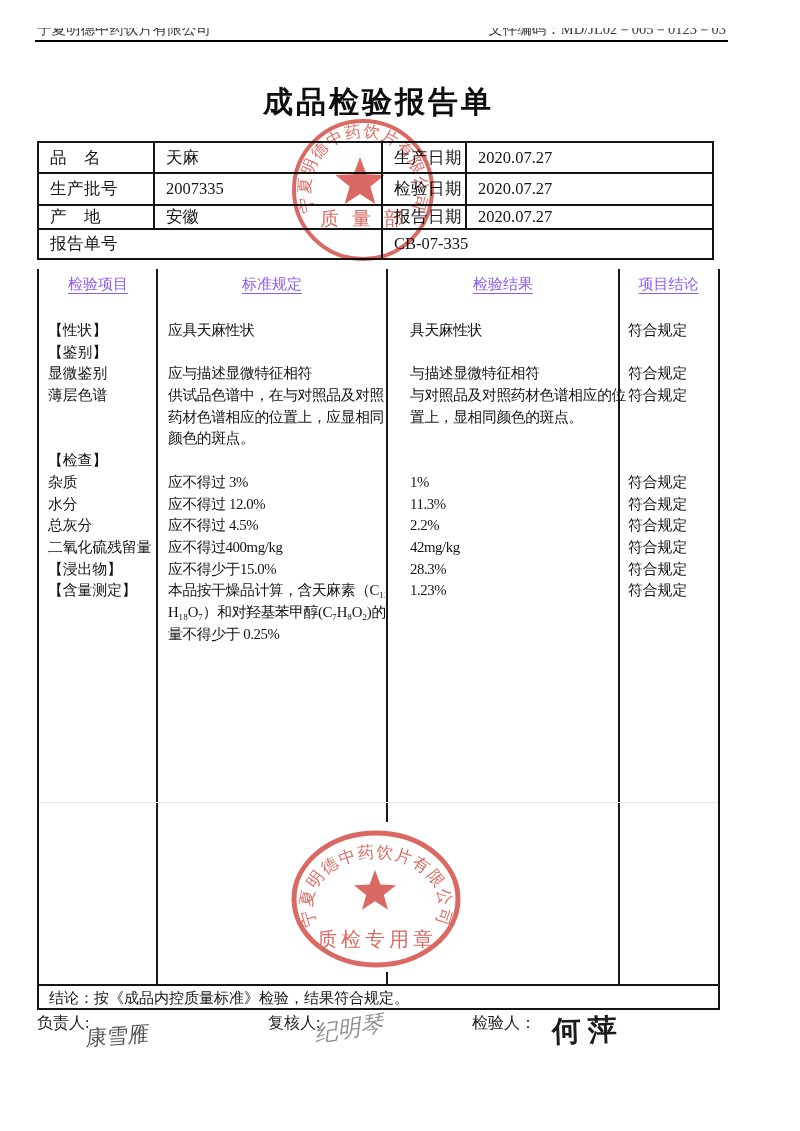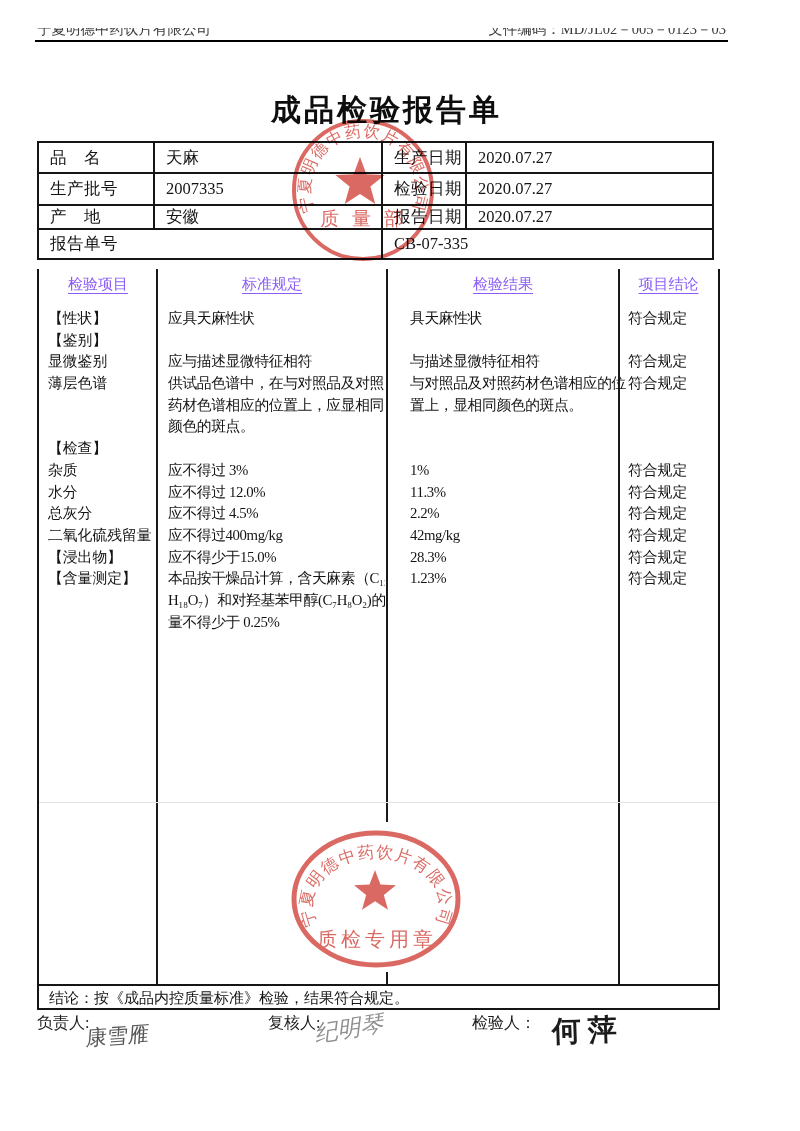--- a/index.html
+++ b/index.html
@@ -8,21 +8,21 @@
     font-family:"Liberation Serif","DejaVu Serif",serif;color:#161616;overflow:hidden;
   }
   
   .hdr-clip{position:absolute;top:28px;height:10px;overflow:hidden;color:#3a3a3a;}
   .hdr-clip span{display:block;margin-top:-7px;font-size:14.5px;line-height:16px;white-space:nowrap;}
   .hdr-left{left:37px;}
   .hdr-right{right:74px;}
   .hdr-rule{position:absolute;left:35px;top:40px;width:693px;height:2px;background:#000;}
 
   .title{
-    position:absolute;left:37px;top:82px;width:683px;margin:8px;
+    position:absolute;left:37px;top:82px;width:683px;margin:0;
     text-align:center;font-size:30px;font-weight:bold;letter-spacing:3px;color:#0d0d0d;
   }
 
   
   .info{position:absolute;left:37px;top:141px;border-collapse:collapse;table-layout:fixed;}
   .info td{
     border:2px solid #151515;font-size:16.5px;padding:0 0 0 11px;
     white-space:nowrap;overflow:hidden;vertical-align:middle;color:#141414;
   }
   .info .lab{letter-spacing:0.5px;}
@@ -32,21 +32,21 @@
     position:absolute;left:37px;top:269px;width:683px;height:741px;
     border-left:2px solid #151515;border-right:2px solid #151515;border-bottom:2px solid #151515;
     box-sizing:border-box;font-size:14.8px;
   }
   .insp-hcell{
     position:absolute;top:0;height:31px;line-height:31px;text-align:center;
     text-decoration:underline;text-underline-offset:4px;font-size:15px;color:#8b5cf6;white-space:nowrap;
   }
   .vline{position:absolute;width:2px;background:#1a1a1a;}
   .faintline{position:absolute;left:0;width:679px;height:1px;background:#e3e3e3;}
-  .insp-body{position:absolute;top:26px;left:0;width:587px;height:684px;}
+  .insp-body{position:absolute;top:38px;left:0;width:587px;height:684px;}
   .col{position:absolute;top:0;height:684px;padding-top:13px;box-sizing:border-box;overflow:hidden;}
   .col-item{left:0;width:116px;padding-left:9px;}
   .col-std{left:118px;width:228px;padding-left:11px;letter-spacing:-0.4px;}
   .col-res{left:348px;width:230px;padding-left:11px;letter-spacing:-0.4px;margin-left:12px;}
   .col-con{left:580px;width:99px;padding-left:9px;}
   .tline{height:21.7px;line-height:21.7px;white-space:nowrap;color:#141414;}
   .insp-concl{
     position:absolute;left:0;top:715px;width:679px;height:36px;line-height:24px;
     border-top:2px solid #151515;padding-left:10px;box-sizing:border-box;
     font-size:15px;white-space:nowrap;color:#141414;

